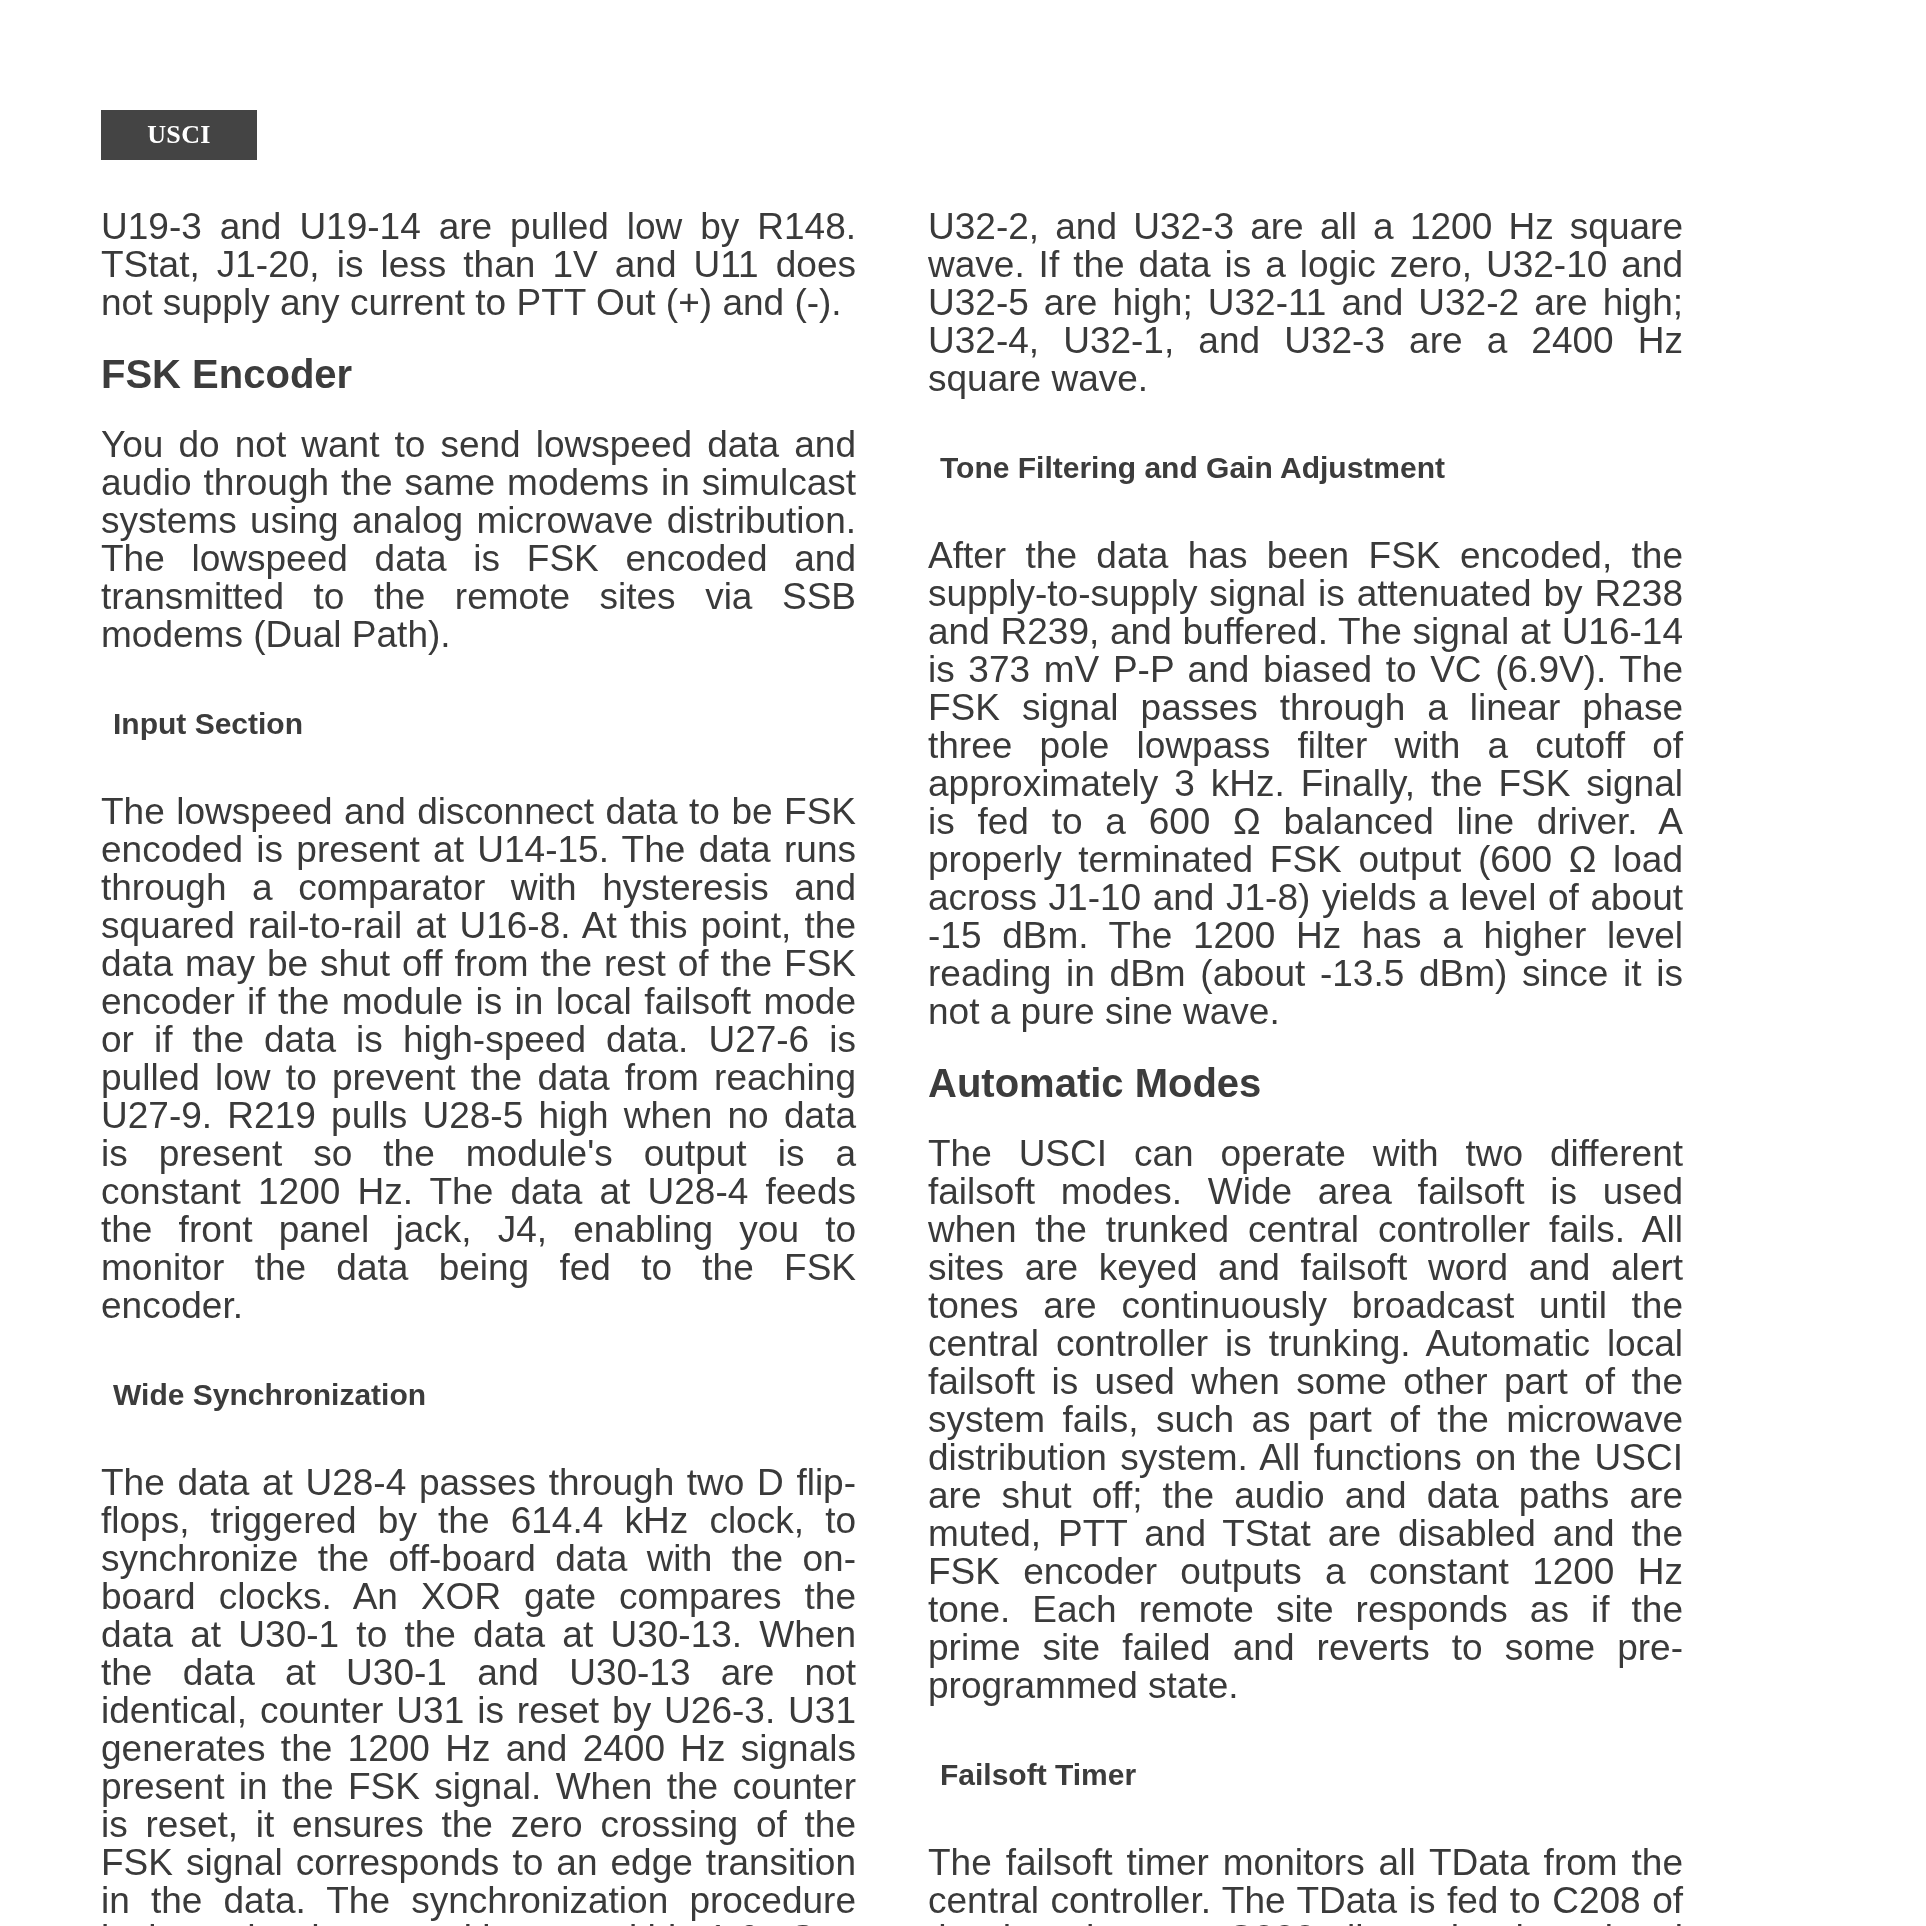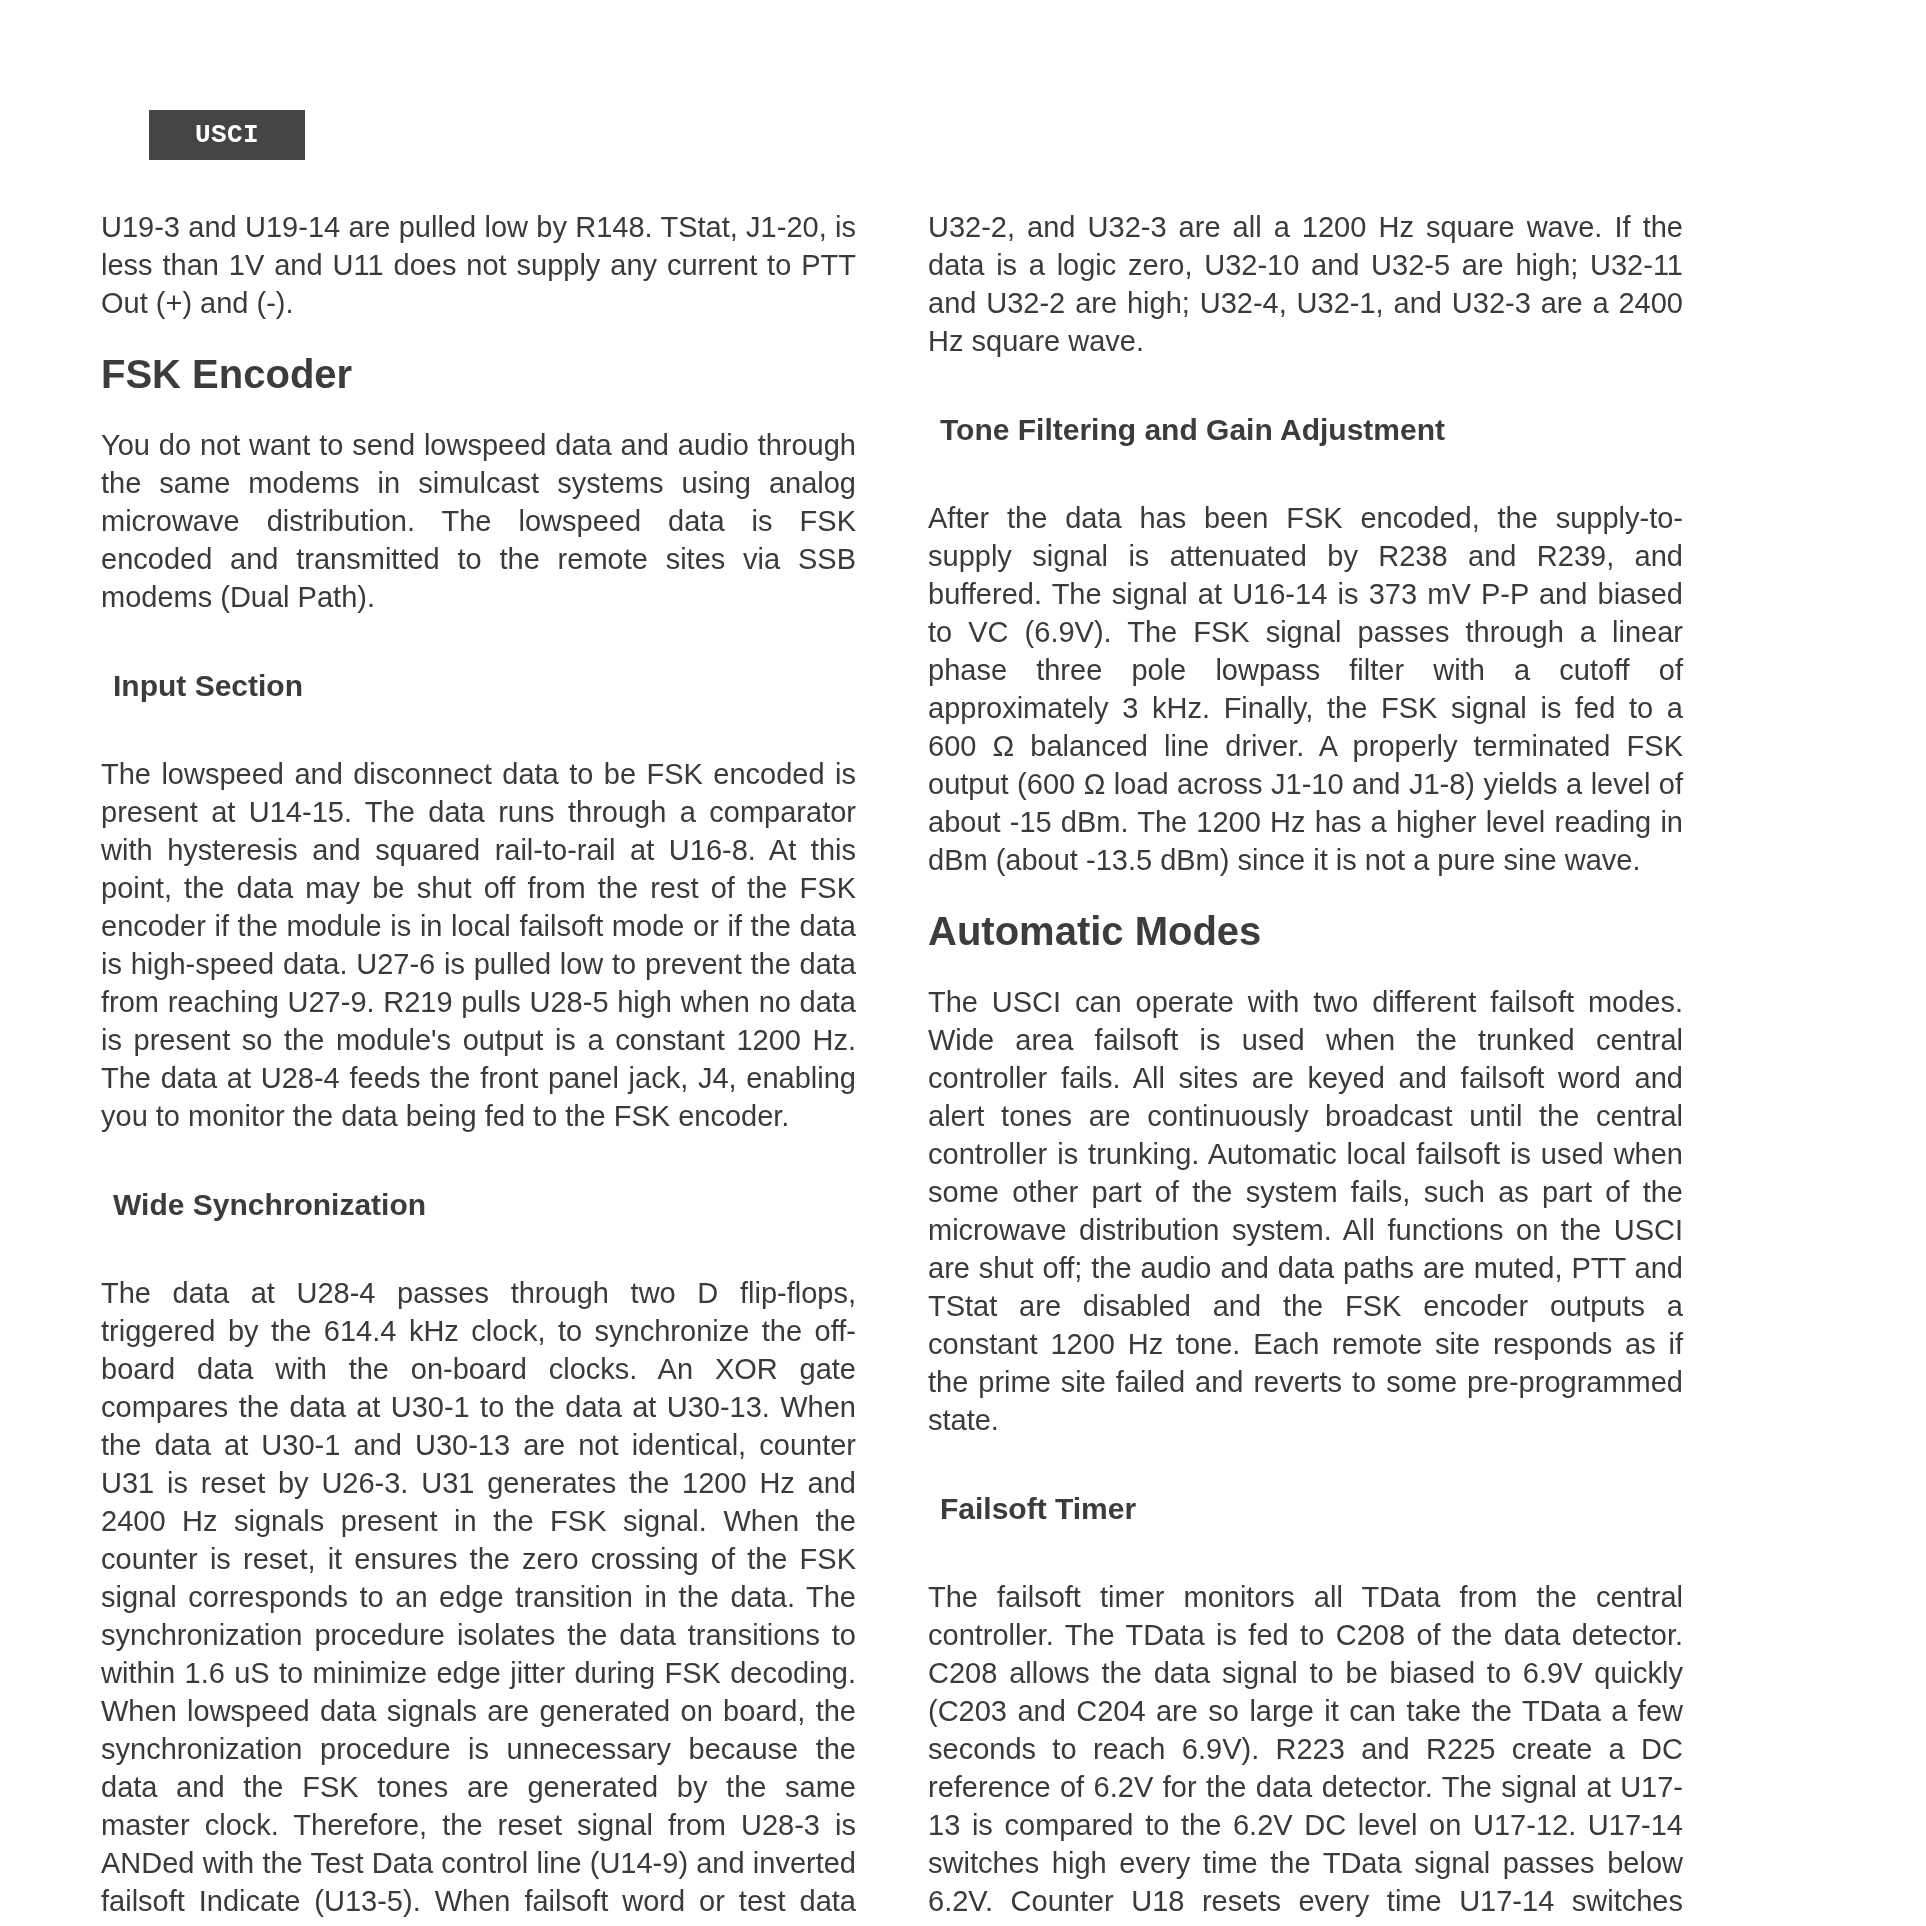--- a/index.html
+++ b/index.html
@@ -3,28 +3,28 @@
 <meta charset="utf-8">
 <style>
   html, body { margin: 0; padding: 0; background: #ffffff; }
   body {
     width: 1932px; height: 2549px; position: relative; overflow: hidden;
     font-family: "Liberation Sans", sans-serif; color: #3a3a3a;
   }
   .tab-label {
     position: absolute; left: 101px; top: 110px; width: 156px; height: 50px;
     background: #444444; color: #ffffff;
-    font-family: Liberation Mono, monospace; font-weight: bold;
-    font-size: 26px; line-height: 50px; text-align: center; letter-spacing: 0.4px; margin-left: 48px;
+    font-family: Liberation Serif, serif; font-weight: bold;
+    font-size: 26px; line-height: 50px; text-align: center; letter-spacing: 0.4px;
   }
   .column { position: absolute; top: 208px; width: 755px; }
   .col-left { left: 101px; }
   .col-right { left: 928px; }
   p.body {
-    margin: 0; font-size: 29px; line-height: 38px; text-align: justify;
+    margin: 0; font-size: 37px; line-height: 38px; text-align: justify;
     color: #3a3a3a; font-family: "Liberation Sans", sans-serif;
   }
   h2.major {
     margin: 0; font-size: 40px; font-weight: bold; color: #3c3c3c;
     font-family: "Liberation Sans", sans-serif; line-height: 42px;
   }
   h3.minor {
     margin: 12px; font-size: 30px; font-weight: bold; color: #3c3c3c;
     font-family: "Liberation Sans", sans-serif; line-height: 39px;
   }

